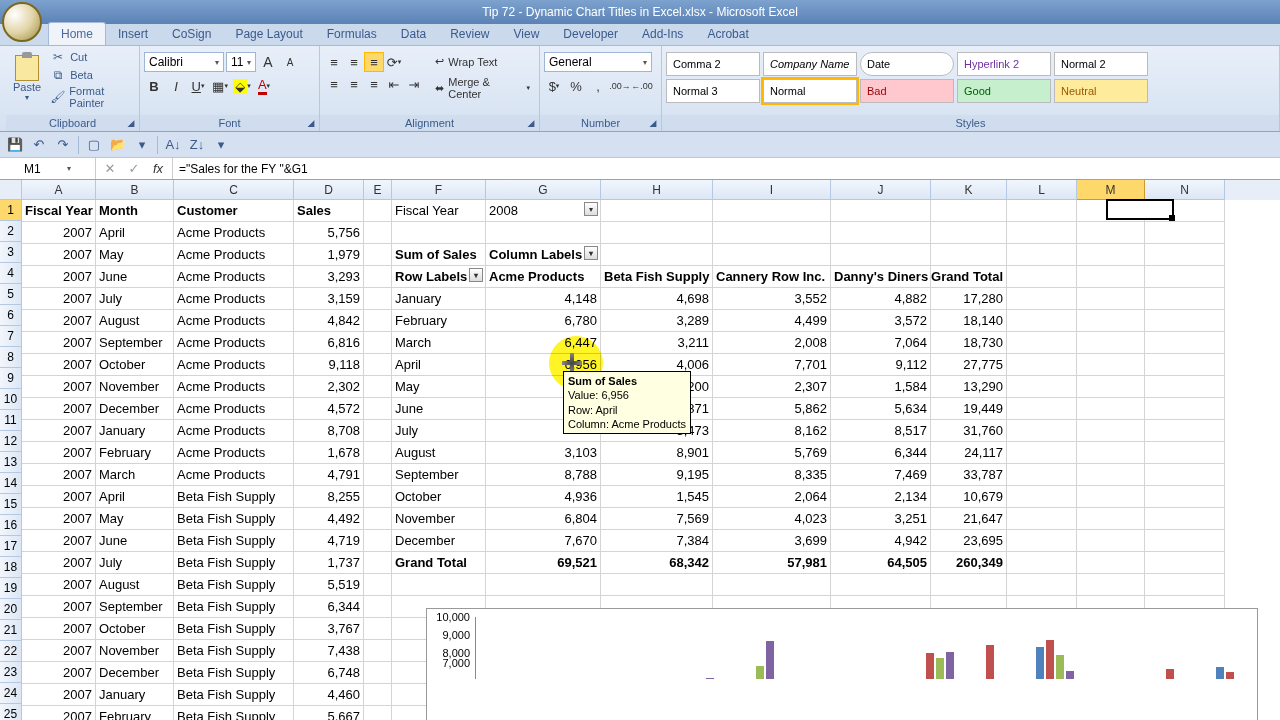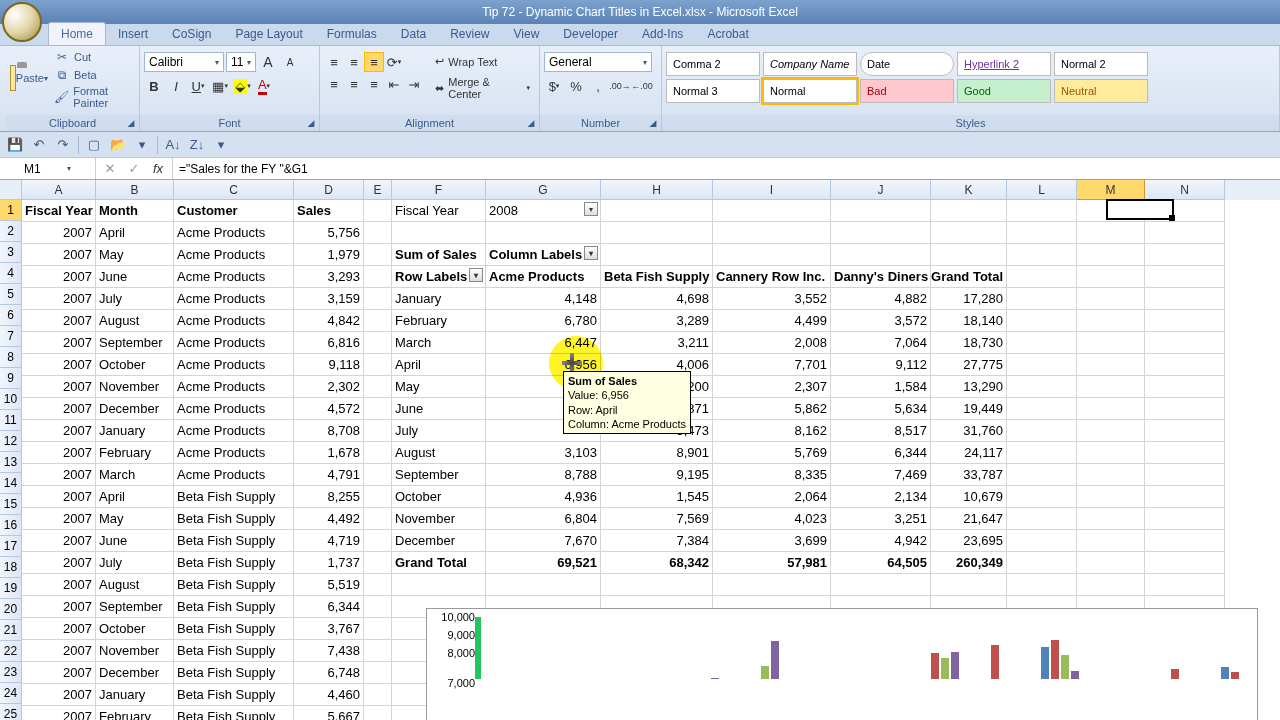--- a/index.html
+++ b/index.html
@@ -16,21 +16,21 @@
   .ribbon-tab { padding: 4px 12px; font-size: 12px; color: #3b5a8a; cursor: pointer; }
   .ribbon-tab.active { background: #f0f4fa; border: 1px solid #a5b9d9; border-bottom: none; border-radius: 3px 3px 0 0; color: #4a6a9c; }
   
   
   .ribbon { height: 86px; background: linear-gradient(to bottom, #e8eff9, #d5e1f1); border-bottom: 1px solid #8aa6cd; display: flex; padding-left: 6px; }
   .ribbon-group { border-right: 1px solid #b5c8e2; padding: 2px 4px 0 4px; display: flex; flex-direction: column; position: relative; }
   .ribbon-group-label { text-align: center; font-size: 11px; color: #3b5a8a; padding: 2px 0; position: absolute; bottom: 0; left: 0; right: 0; background: rgba(200,215,235,0.5); }
   .ribbon-group-content { flex: 1; display: flex; align-items: flex-start; }
   .dialog-launcher { position: absolute; bottom: 2px; right: 2px; width: 12px; height: 12px; font-size: 9px; color: #3b5a8a; cursor: pointer; display: flex; align-items: center; justify-content: center;}
   
-  .paste-btn { width: 38px; height: 60px; display: flex; flex-direction: row; align-items: center; justify-content: center; font-size: 11px; color: #3b5a8a;}
+  .paste-btn { width: 38px; height: 60px; display: flex; flex-direction: column; align-items: center; justify-content: center; font-size: 11px; color: #3b5a8a;}
   .paste-icon { width: 24px; height: 26px; background: #f8e8a0; border: 1px solid #b09030; position: relative; }
   .paste-icon::before { content:''; position:absolute; top:-4px; left:6px; width:10px; height:6px; background:#999; border-radius:2px 2px 0 0;}
   
   .clip-list { display: flex; flex-direction: column; gap: 0px; padding-left: 4px; }
   .clip-item { display: flex; align-items: center; gap: 4px; font-size: 11px; color: #3b5a8a; padding: 1px 2px; cursor: pointer; }
   .small-icon { width: 16px; height: 16px; display: inline-flex; align-items: center; justify-content: center; font-size: 12px; }
   
   .font-row { display: flex; gap: 2px; align-items: center; }
   .font-name { width: 80px; height: 20px; border: 1px solid #9db5d6; background: #fff; padding: 1px 4px; font-size: 12px; display: flex; align-items: center; justify-content: space-between; }
   .font-size { width: 30px; height: 20px; border: 1px solid #9db5d6; background: #fff; padding: 1px 4px; font-size: 12px; display: flex; align-items: center; justify-content: space-between; }
@@ -99,21 +99,21 @@
   
   
   .tooltip { position: absolute; background: #ffffe1; border: 1px solid #000; padding: 2px 4px; font-size: 11px; z-index: 9; line-height: 1.3; white-space: nowrap;}
   
   
   .pv-filter { position: absolute; right: 2px; top: 2px; width: 14px; height: 14px; border: 1px solid #888; background: linear-gradient(to bottom, #fff, #ddd); display:flex; align-items:center; justify-content:center; font-size:8px; color:#333; cursor:pointer;}
   
   
   .chart-box { position: absolute; border: 1px solid #999; background: #fff; z-index: 4;}
   .chart-title { text-align: center; font-weight: bold; font-size: 17px; padding-top: 10px;}
-  .chart-plot { position: relative; margin: 8px 10px 0 48px; height: 62px; border-left: 6px solid #22c55e; }
+  .chart-plot { position: relative; margin: 8px 10px 0 48px; height: 62px; border-left: 1px solid #22c55e; }
   .ytick { position: absolute; right: 100%; margin-right: 6px; font-size: 11px; transform: translateY(-50%);}
   .bar-group { position: absolute; bottom: 0; display: flex; gap: 2px; align-items: flex-end; }
   .bar { width: 8px; }
   
 </style>
 </head>
 <body>
 
 <div class="office-button"></div>
 
@@ -254,21 +254,21 @@
     <div class="dialog-launcher">◢</div>
   </div>
 
 
   <div class="ribbon-group" style="flex:1;">
     <div class="ribbon-group-content" style="padding-top:4px;">
       <div class="styles-grid" id="styles-grid">
           <div class="style-cell" style="background: rgb(255, 255, 255); color: rgb(0, 0, 0);">Comma 2</div>
           <div class="style-cell" style="background: rgb(255, 255, 255); color: rgb(0, 0, 0); font-style: italic;">Company Name</div>
           <div class="style-cell" style="background: rgb(255, 255, 255); color: rgb(0, 0, 0); border-radius: 12px;">Date</div>
-          <div class="style-cell" style="background: rgb(255, 255, 255); color: rgb(112, 48, 160); text-decoration: underline;">Hyperlink 2</div>
+          <div class="style-cell" style="background: rgb(255, 255, 255); color: rgb(112, 48, 160); ">Hyperlink 2</div>
           <div class="style-cell" style="background: rgb(255, 255, 255); color: rgb(0, 0, 0);">Normal 2</div>
           <div class="style-cell" style="background: rgb(255, 255, 255); color: rgb(0, 0, 0);">Normal 3</div>
           <div class="style-cell" style="background: rgb(255, 255, 255); color: rgb(0, 0, 0); outline: rgb(255, 183, 0) solid 2px;">Normal</div>
           <div class="style-cell" style="background: rgb(255, 199, 206); color: rgb(156, 0, 6);">Bad</div>
           <div class="style-cell" style="background: rgb(198, 239, 206); color: rgb(0, 97, 0);">Good</div>
           <div class="style-cell" style="background: rgb(255, 235, 156); color: rgb(156, 87, 0);">Neutral</div>
         </div>
     </div>
     <div class="ribbon-group-label">Styles</div>
   </div>
@@ -767,21 +767,21 @@
     <div>Value: 6,956</div>
     <div>Row: April</div>
     <div>Column: Acme Products</div>
   </div>
 
   <div class="chart-box" style="left:426px; top:428px; width:832px; height:114px;">
     <div class="chart-plot" id="chart-plot">
         <div class="ytick" style="top: 0px;">10,000</div>
         <div class="ytick" style="top: 18px;">9,000</div>
         <div class="ytick" style="top: 36px;">8,000</div>
-        <div class="ytick" style="top: 66px;">7,000</div>
+        <div class="ytick" style="top: 46px;">7,000</div>
         <div class="bar-group" style="left: 80px;">
           <div class="bar" style="height: 0px; background: rgb(79, 129, 189);"></div>
           <div class="bar" style="height: 0px; background: rgb(192, 80, 77);"></div>
           <div class="bar" style="height: 0px; background: rgb(155, 187, 89);"></div>
           <div class="bar" style="height: 0px; background: rgb(128, 100, 162);"></div>
         </div>
         <div class="bar-group" style="left: 140px;">
           <div class="bar" style="height: 0px; background: rgb(79, 129, 189);"></div>
           <div class="bar" style="height: 0px; background: rgb(192, 80, 77);"></div>
           <div class="bar" style="height: 0px; background: rgb(155, 187, 89);"></div>

